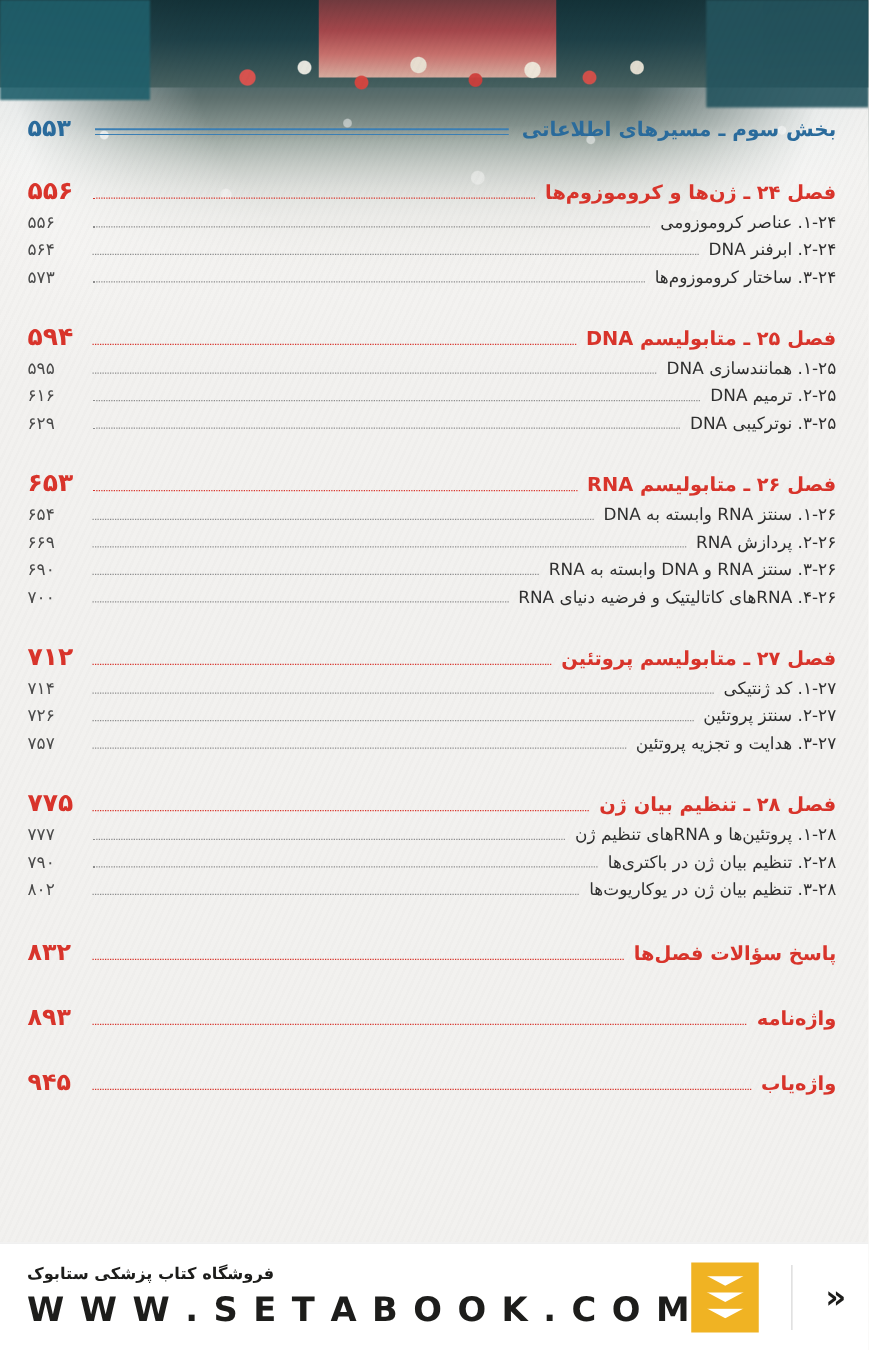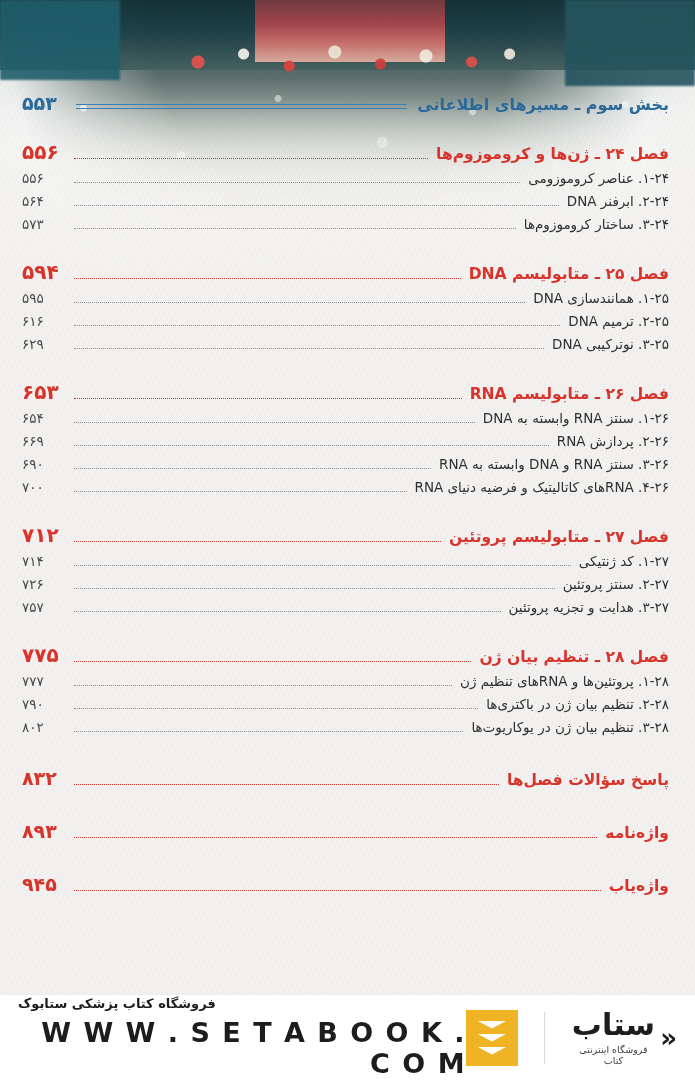--- a/index.html
+++ b/index.html
@@ -338,24 +338,20 @@
     </div>
 
   </div>
 
   <div class="paper-texture"></div>
 
   <div class="footer">
     <div class="f-left">
       <div class="logo-mark">
         <span class="chev">«</span>
-        <div class="logo-stack">
-          <span class="logo-fa">ستاب</span>
-          <span class="logo-sub">فروشگاه اینترنتی کتاب</span>
-        </div>
       </div>
       <div class="sep"></div>
       <div class="gold">
         <span></span>
         <span></span>
         <span></span>
       </div>
     </div>
     <div class="f-right">
       <span class="f-title">فروشگاه کتاب پزشکی ستابوک</span>

